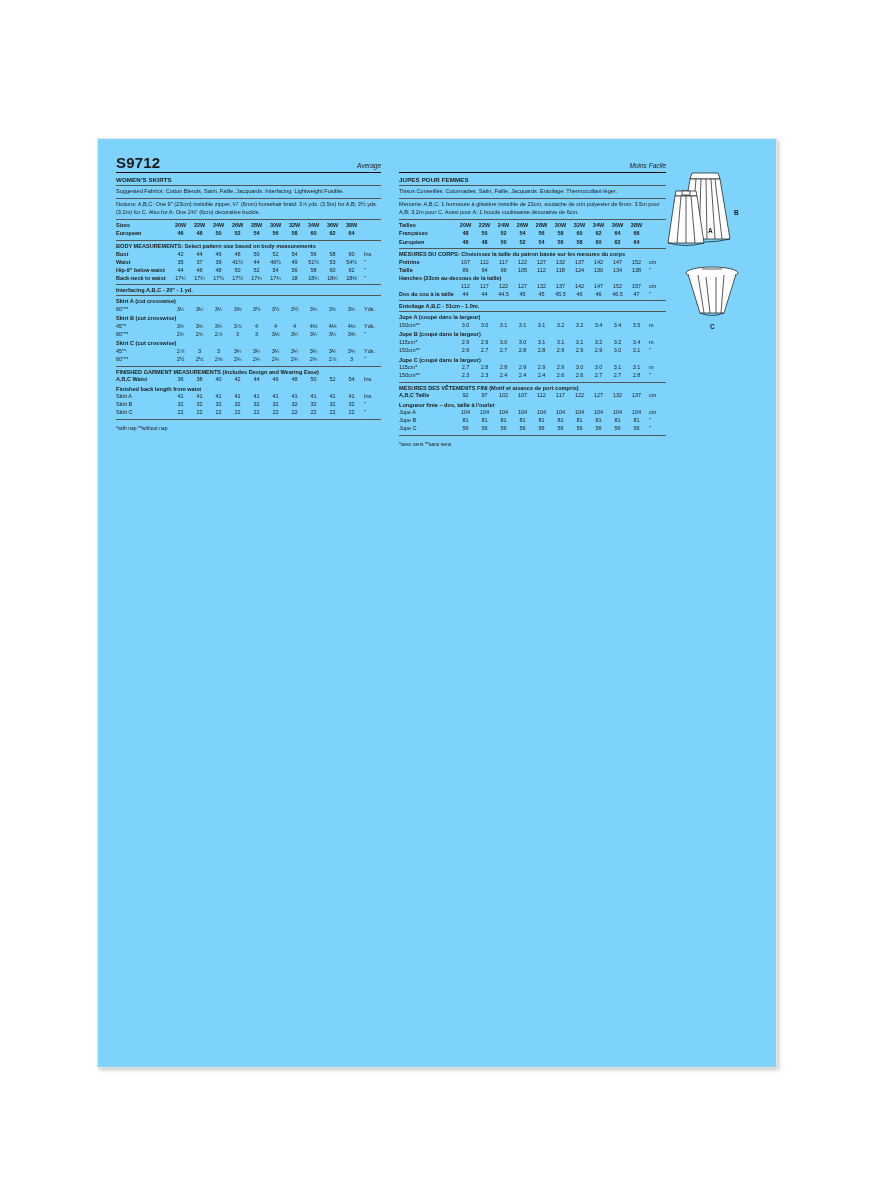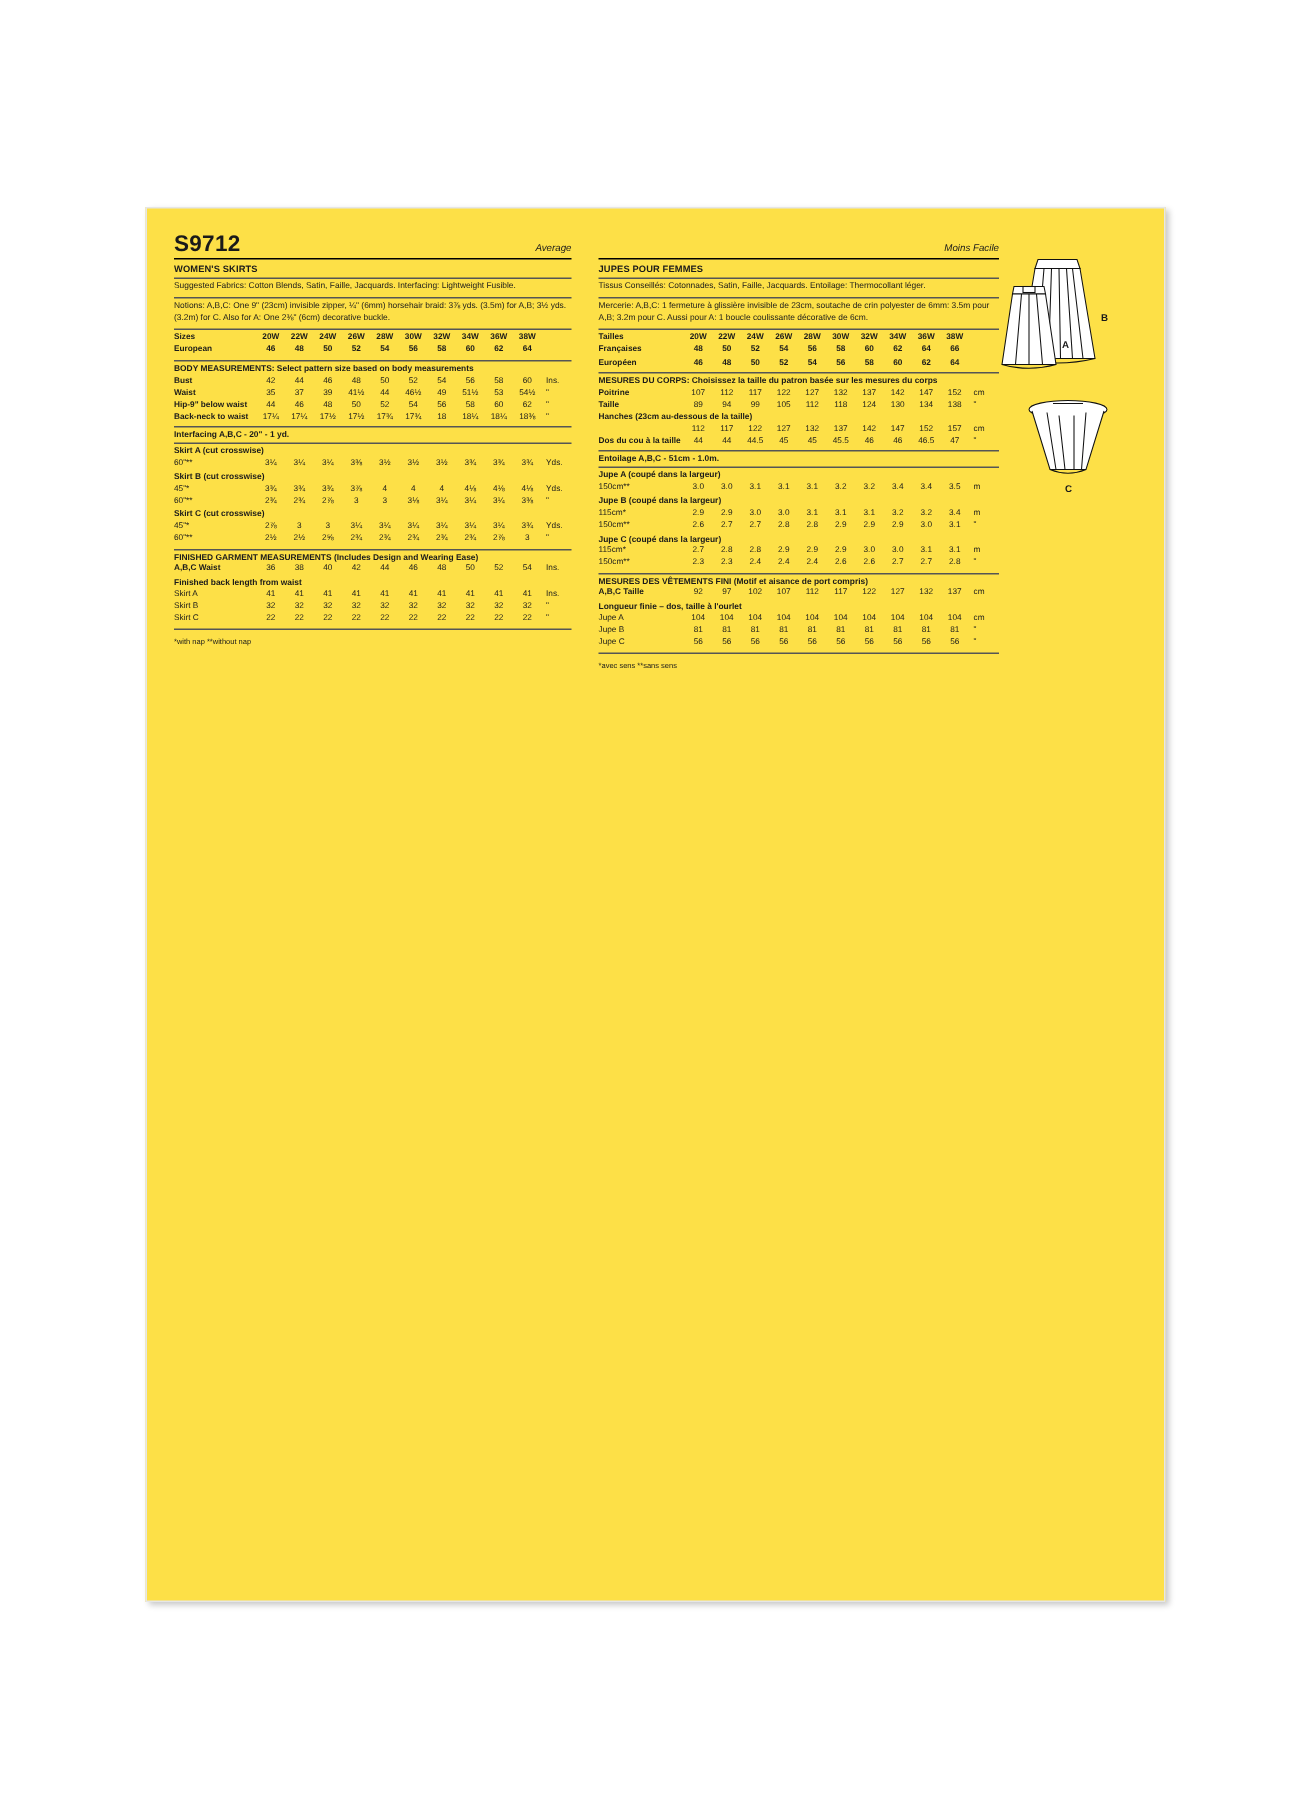--- a/index.html
+++ b/index.html
@@ -14,21 +14,21 @@
     color: #1a1a1a;
     position: relative;
     overflow: hidden;
   }
   .page {
     position: absolute;
     left: 97px;
     top: 138px;
     width: 680px;
     height: 930px;
-    background: #fde047;
+    background: #7dd3fc;
     box-shadow: 2px 2px 4px rgba(0,0,0,0.22);
     border: 1px solid #e6e6e6;
     box-sizing: border-box;
   }
   .sheet-inner {
     position: absolute;
     left: 0; top: 0; right: 0; bottom: 0;
     padding: 16px 18px;
     box-sizing: border-box;
   }

